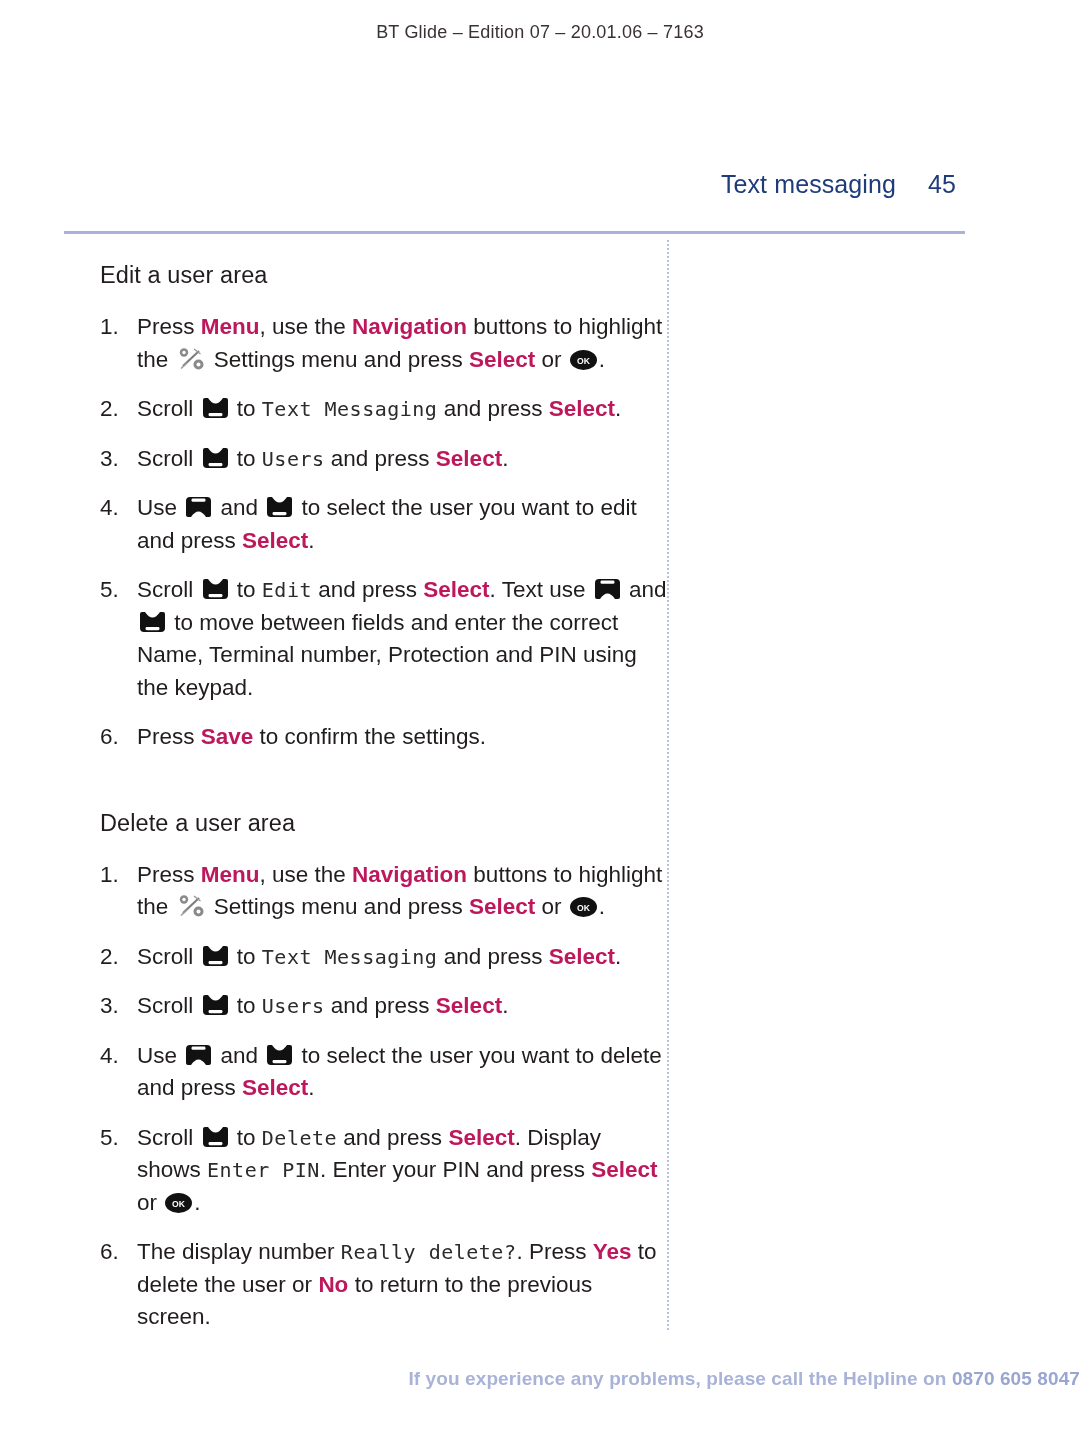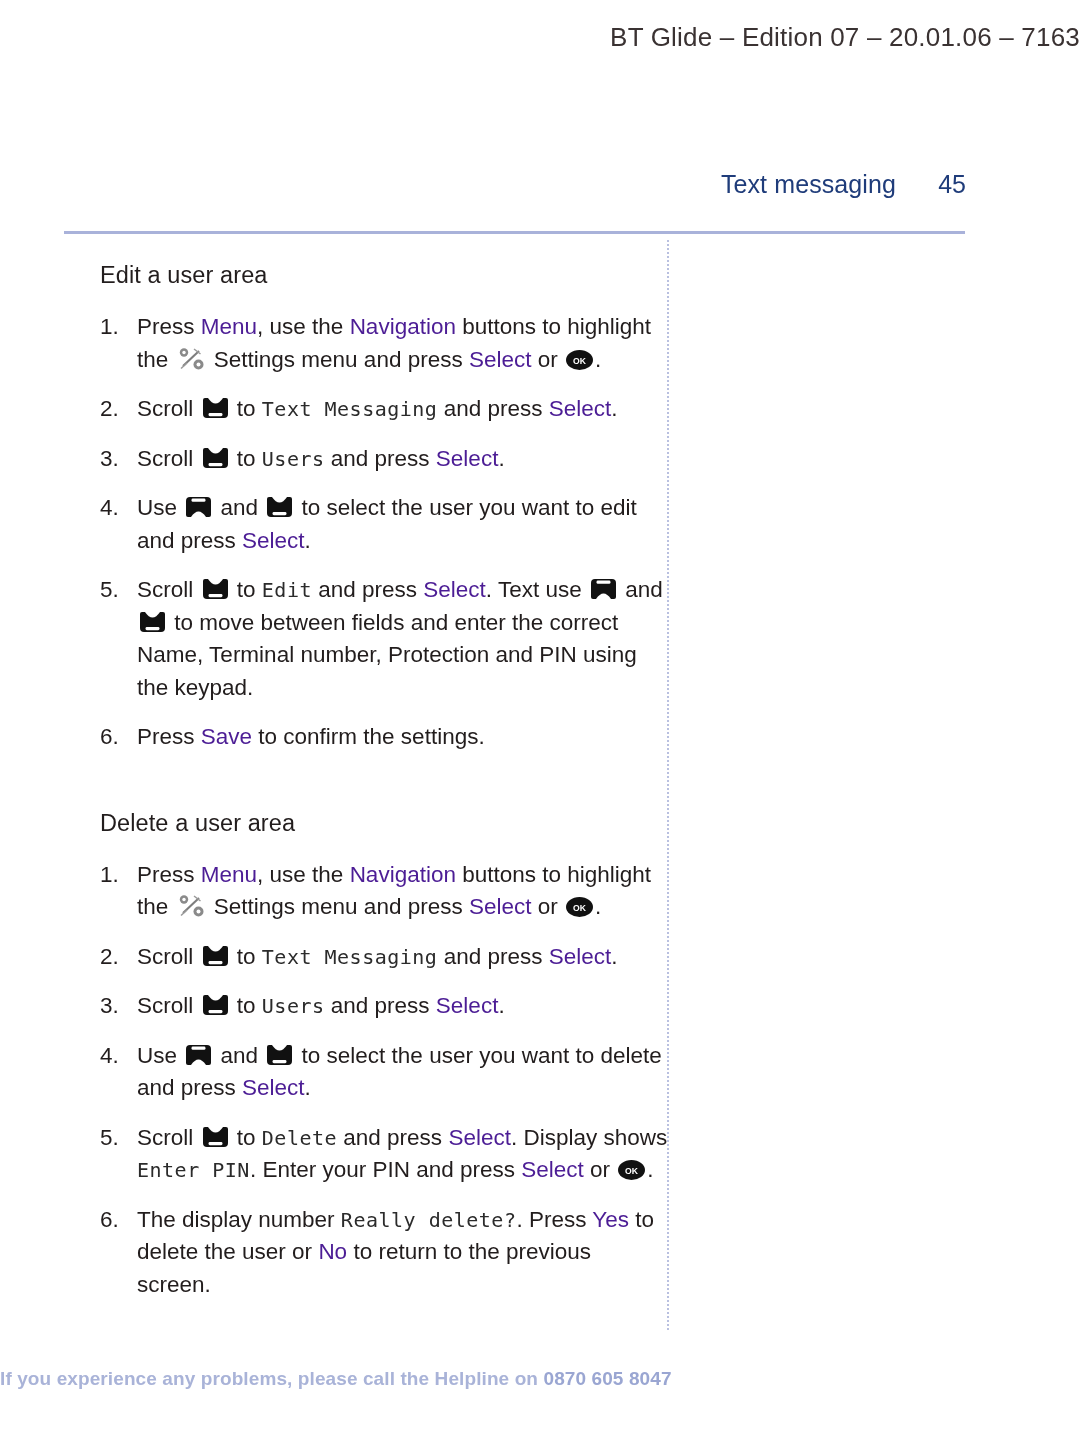--- a/index.html
+++ b/index.html
@@ -15,41 +15,41 @@
     font-family: "Liberation Sans", sans-serif;
     overflow: hidden;
   }
 
   
   .edition {
     position: absolute;
     top: 22px;
     left: 0;
     width: 1080px;
-    text-align: right;
-    font-size: 26px;
+    text-align: center;
+    font-size: 18px;
     color: #3a3232;
     letter-spacing: .2px;
   }
 
   
   .runhead {
     position: absolute;
     top: 170px;
     left: 64px;
     width: 902px;
     text-align: right;
     color: #1f3c7a;
     font-size: 25px;
   }
   .runhead .sect { letter-spacing: .1px; }
   .runhead .pageno {
     display: inline-block;
     min-width: 48px;
-    text-align: right;
+    text-align: center;
     margin-left: 22px;
   }
 
   .rule {
     position: absolute;
     top: 231px;
     left: 64px;
     width: 901px;
     height: 3px;
     background: #a9b2da;
@@ -97,21 +97,21 @@
   }
   ol.steps > li .num {
     position: absolute;
     left: 0;
     top: 0;
     width: 30px;
     text-align: left;
     color: #221d1d;
   }
 
-  b.kw { color: #4c1d95; font-weight: normal; }
+  b.kw { color: #be185d; font-weight: bold; }
 
   
   .lcd {
     font-family: "DejaVu Sans Mono", "Liberation Mono", monospace;
     font-size: 20px;
     letter-spacing: .5px;
     color: #2b2b2b;
     white-space: pre;
   }
 
@@ -146,21 +146,21 @@
     vertical-align: -5px;
   }
   .ico-settings svg { display: block; }
 
   
   .footer {
     position: absolute;
     top: 1368px;
     left: 0;
     width: 1080px;
-    text-align: left;
+    text-align: right;
     font-size: 19px;
     color: #a9b3d8;
     font-weight: bold;
     letter-spacing: .1px;
   }
   .footer .tel { color: #9aa6d2; font-weight: bold; }
 </style>
 </head>
 <body>
 

